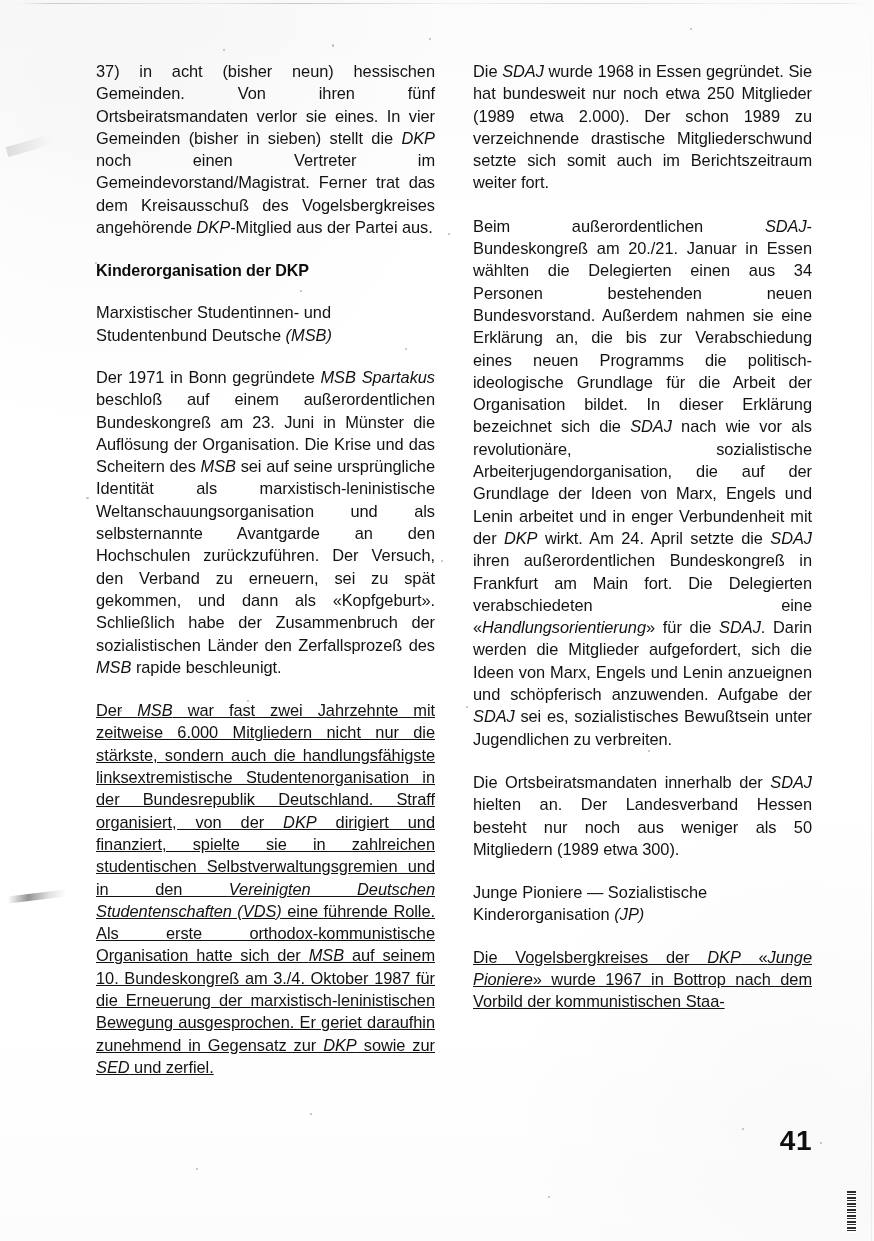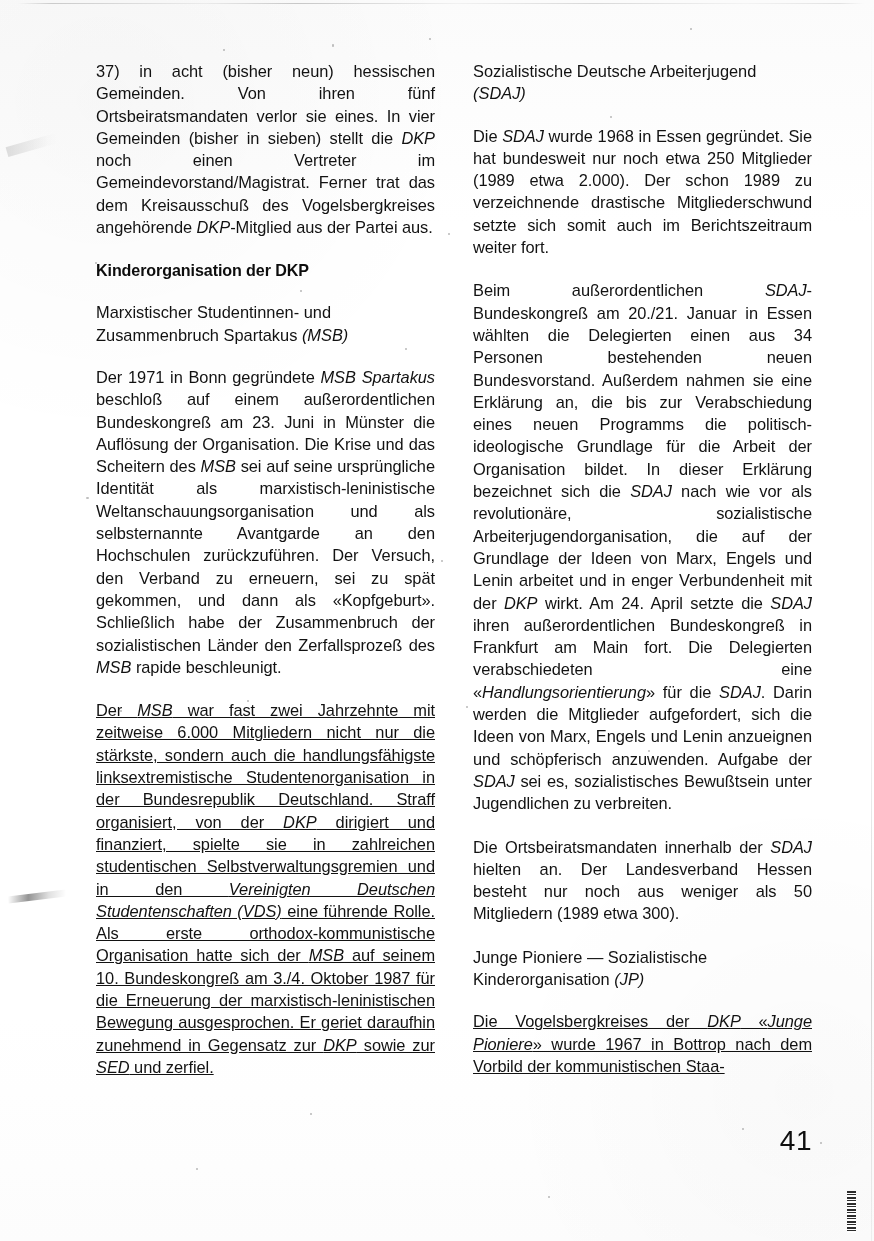--- a/index.html
+++ b/index.html
@@ -123,21 +123,21 @@
     color: #121212;
     text-align: left;
   }
   .it { font-style: italic; }
 
   .page-number {
     position: absolute;
     right: 62px;
     top: 1125px;
     font-size: 28px;
-    font-weight: normal;
+    font-weight: bold;
     color: #0f0f0f;
     letter-spacing: 0.5px;
   }
 </style>
 </head>
 <body>
 
 <div class="page">
   <div class="scan-tint"></div>
   <div class="edge-top"></div>
@@ -164,26 +164,25 @@
   <div class="speck" style="left:310px;  top:1113px;width:2px; height:2px;"></div>
   <div class="speck" style="left:742px;  top:1128px;width:2px; height:2px;"></div>
   <div class="speck" style="left:820px;  top:1142px;width:2px; height:2px;"></div>
   <div class="speck" style="left:196px;  top:1168px;width:2px; height:2px;"></div>
   <div class="speck" style="left:548px;  top:1196px;width:2px; height:2px;"></div>
 
   <div class="columns">
     <div class="col" id="left-col">
         <p class="para"><span>37) in acht (bisher neun) hessischen Gemeinden. Von ihren fünf Ortsbeiratsmandaten verlor sie eines. In vier Gemeinden (bisher in sieben) stellt die </span><span class="it">DKP</span><span> noch einen Vertreter im Gemeindevorstand/Magistrat. Ferner trat das dem Kreisausschuß des Vogelsbergkreises angehörende </span><span class="it">DKP</span><span>-Mitglied aus der Partei aus.</span></p>
         <h3 class="section-heading">Kinderorganisation der DKP</h3>
-        <p class="subheading"><span>Marxistischer Studentinnen- und Zusammenbruch Spartakus </span><span class="it">(MSB)</span></p>
+        <p class="subheading"><span>Marxistischer Studentinnen- und Studentenbund Deutsche </span><span class="it">(MSB)</span></p>
         <p class="para"><span>Der 1971 in Bonn gegründete </span><span class="it">MSB Spartakus</span><span> beschloß auf einem außerordentlichen Bundeskongreß am 23. Juni in Münster die Auflösung der Organisation. Die Krise und das Scheitern des </span><span class="it">MSB</span><span> sei auf seine ursprüngliche Identität als marxistisch-leninistische Weltanschauungsorganisation und als selbsternannte Avantgarde an den Hochschulen zurückzuführen. Der Versuch, den Verband zu erneuern, sei zu spät gekommen, und dann als «Kopfgeburt». Schließlich habe der Zusammenbruch der sozialistischen Länder den Zerfallsprozeß des </span><span class="it">MSB</span><span> rapide beschleunigt.</span></p>
         <p class="para"><span>Der </span><span class="it">MSB</span><span> war fast zwei Jahrzehnte mit zeitweise 6.000 Mitgliedern nicht nur die stärkste, sondern auch die handlungsfähigste linksextremistische Studentenorganisation in der Bundesrepublik Deutschland. Straff organisiert, von der </span><span class="it">DKP</span><span> dirigiert und finanziert, spielte sie in zahlreichen studentischen Selbstverwaltungsgremien und in den </span><span class="it">Vereinigten Deutschen Studentenschaften (VDS)</span><span> eine führende Rolle. Als erste orthodox-kommunistische Organisation hatte sich der </span><span class="it">MSB</span><span> auf seinem 10. Bundeskongreß am 3./4. Oktober 1987 für die Erneuerung der marxistisch-leninistischen Bewegung ausgesprochen. Er geriet daraufhin zunehmend in Gegensatz zur </span><span class="it">DKP</span><span> sowie zur </span><span class="it">SED</span><span> und zerfiel.</span></p>
       </div>
     <div class="col" id="right-col">
-        <p class="subheading"><span>Sozialistische Deutsche Arbeiterjugend </span><span class="it">(SDAJ)</span></p>
         <p class="para"><span>Die </span><span class="it">SDAJ</span><span> wurde 1968 in Essen gegründet. Sie hat bundesweit nur noch etwa 250 Mitglieder (1989 etwa 2.000). Der schon 1989 zu verzeichnende drastische Mitgliederschwund setzte sich somit auch im Berichtszeitraum weiter fort.</span></p>
         <p class="para"><span>Beim außerordentlichen </span><span class="it">SDAJ</span><span>-Bundeskongreß am 20./21. Januar in Essen wählten die Delegierten einen aus 34 Personen bestehenden neuen Bundesvorstand. Außerdem nahmen sie eine Erklärung an, die bis zur Verabschiedung eines neuen Programms die politisch-ideologische Grundlage für die Arbeit der Organisation bildet. In dieser Erklärung bezeichnet sich die </span><span class="it">SDAJ</span><span> nach wie vor als revolutionäre, sozialistische Arbeiterjugendorganisation, die auf der Grundlage der Ideen von Marx, Engels und Lenin arbeitet und in enger Verbundenheit mit der </span><span class="it">DKP</span><span> wirkt. Am 24. April setzte die </span><span class="it">SDAJ</span><span> ihren außerordentlichen Bundeskongreß in Frankfurt am Main fort. Die Delegierten verabschiedeten eine «</span><span class="it">Handlungsorientierung</span><span>» für die </span><span class="it">SDAJ</span><span>. Darin werden die Mitglieder aufgefordert, sich die Ideen von Marx, Engels und Lenin anzueignen und schöpferisch anzuwenden. Aufgabe der </span><span class="it">SDAJ</span><span> sei es, sozialistisches Bewußtsein unter Jugendlichen zu verbreiten.</span></p>
         <p class="para"><span>Die Ortsbeiratsmandaten innerhalb der </span><span class="it">SDAJ</span><span> hielten an. Der Landesverband Hessen besteht nur noch aus weniger als 50 Mitgliedern (1989 etwa 300).</span></p>
         <p class="subheading"><span>Junge Pioniere ― Sozialistische Kinderorganisation </span><span class="it">(JP)</span></p>
         <p class="para"><span>Die Vogelsbergkreises der </span><span class="it">DKP</span><span> «</span><span class="it">Junge Pioniere</span><span>» wurde 1967 in Bottrop nach dem Vorbild der kommunistischen Staa-</span></p>
       </div>
   </div>
 
   <div class="page-number">41</div>
 

